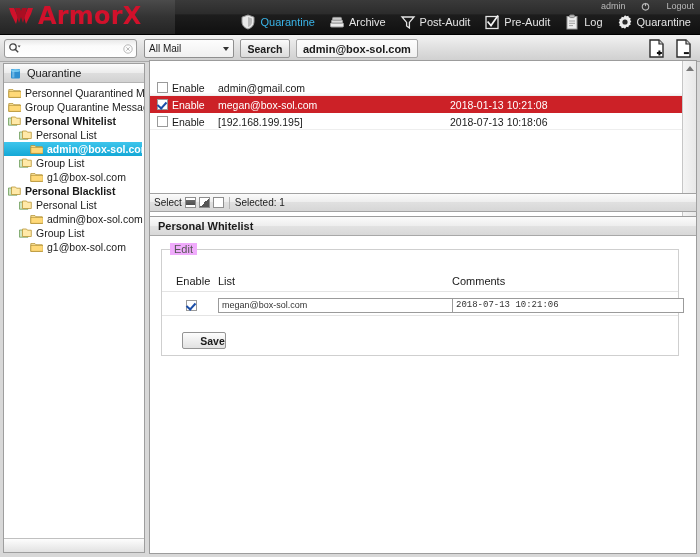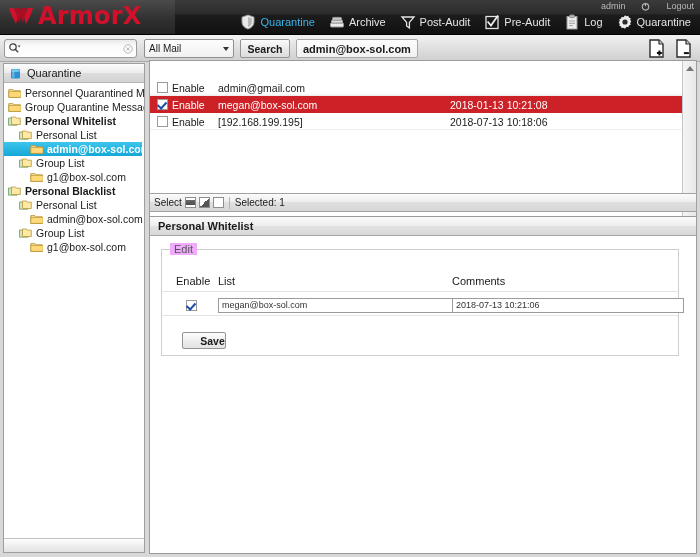--- a/index.html
+++ b/index.html
@@ -231,21 +231,21 @@
   .f-enable { position: absolute; left: 14px; top: 0; width: 46px; height:22px; display:flex; align-items:center; font-size:11px; }
   .f-list   { position: absolute; left: 56px; top: 0; width: 290px; height:22px; display:flex; align-items:center; font-size:11px; }
   .f-cmt    { position: absolute; left: 290px; top: 0; width: 240px; height:22px; display:flex; align-items:center; font-size:11px; }
   .f-enable.v { justify-content: flex-start; padding-left: 10px; }
   .txt {
     width: 100%; height: 15px; border: 1px solid #9b9b9b; background:#fff;
     font-family: "Liberation Sans", sans-serif; font-size: 9px; color: #333;
     padding: 0 3px; outline: none;
   }
   .f-list .txt { width: 278px; }
-  .f-cmt  .txt { width: 232px; }
+  .f-cmt  .txt { width: 232px; font-family: Liberation Mono, monospace; }
   .savebtn {
     position: absolute; left: 20px; top: 82px; width: 44px; height: 17px;
     background: linear-gradient(180deg,#fdfdfd 0%,#efefef 50%,#e2e2e2 100%);
     border: 1px solid #949494; border-radius: 2px;
     display: flex; align-items: center; justify-content: center;
     font-size: 10.5px; font-weight: bold; cursor: pointer; padding-left: 17px;
   }
 </style>
 </head>
 <body>

